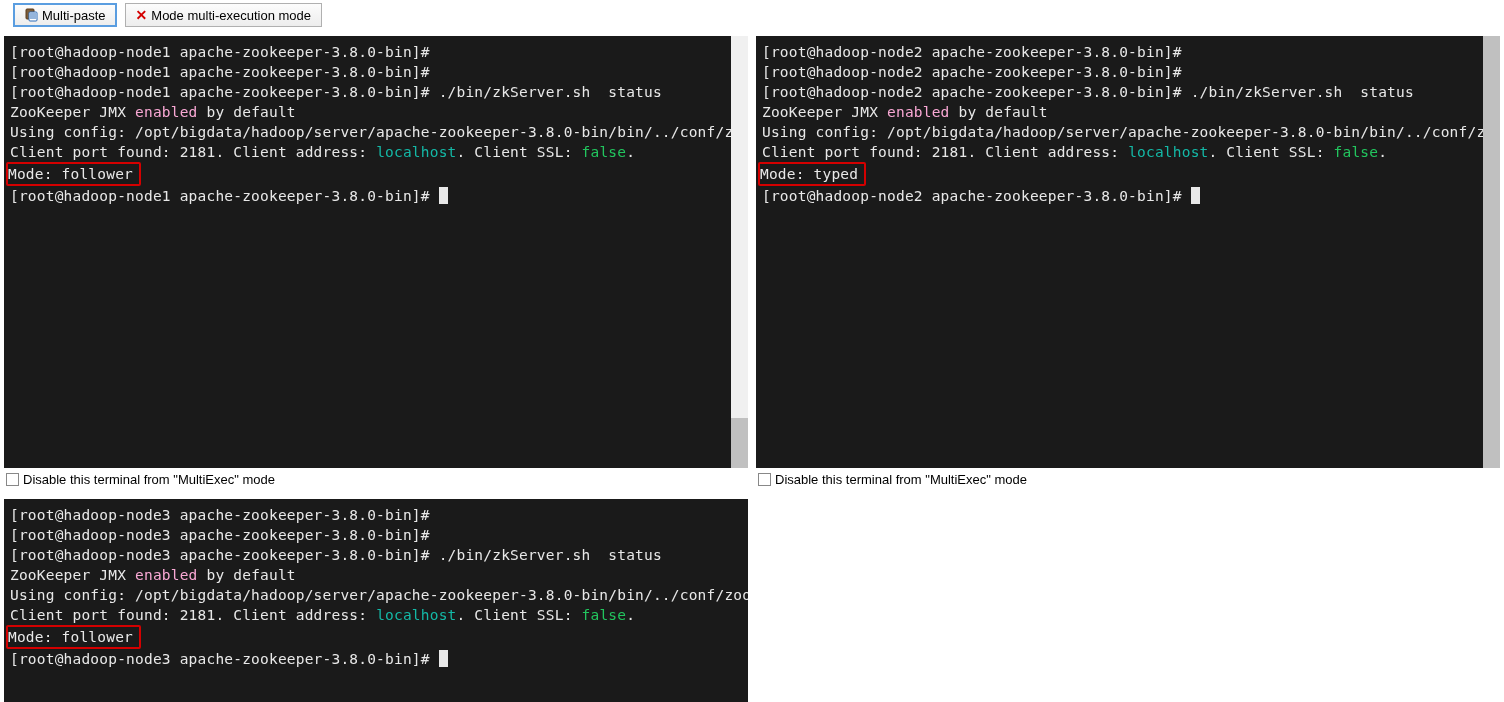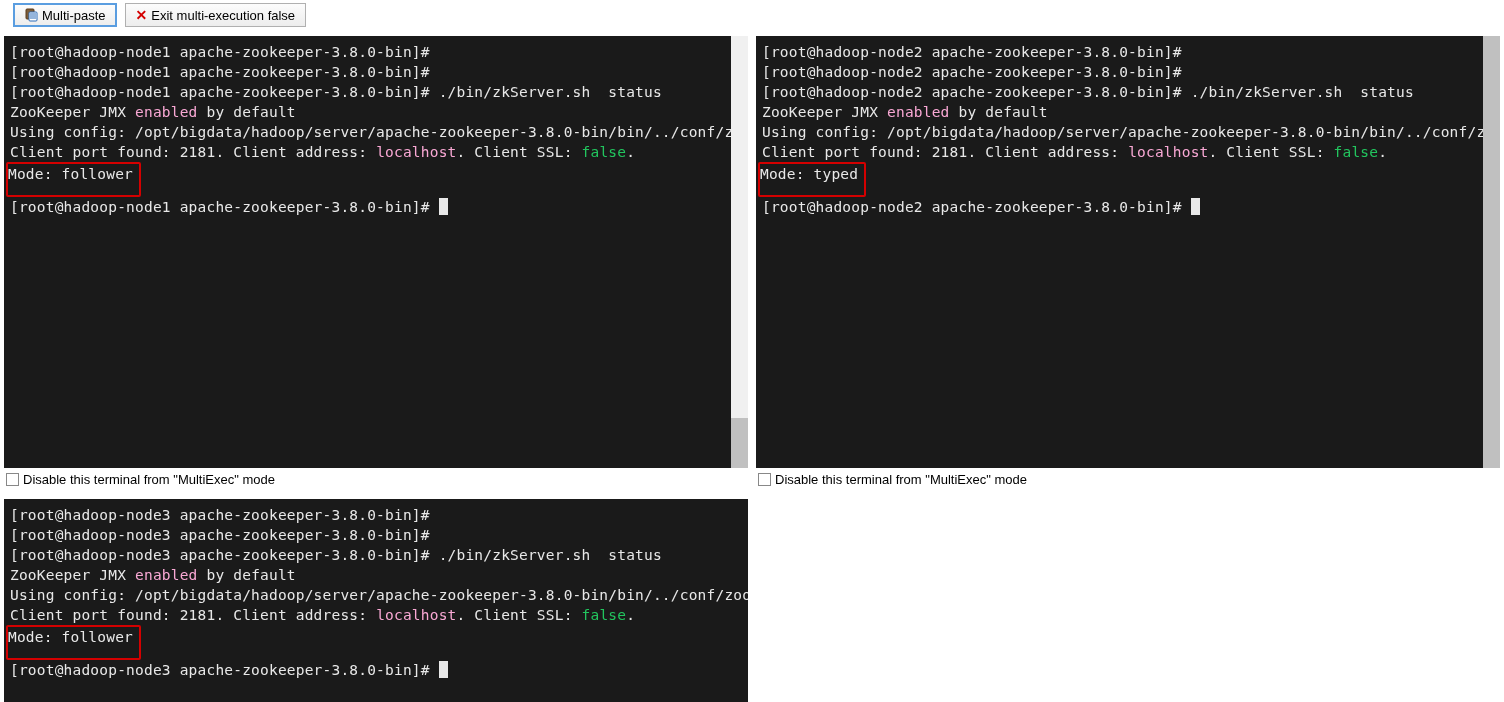--- a/index.html
+++ b/index.html
@@ -79,26 +79,26 @@
     padding: 4px 2px;
     gap: 4px;
   }
   .checkbox {
     width: 13px; height: 13px;
     border: 1px solid #888;
     display: inline-block;
     background: #fff;
   }
   .c-green { color: #f9a8d4; }
-  .c-purple { color: #f9a8d4; }
+  .c-purple { color: #14b8a6; }
   .c-brown { color: #22c55e; }
   .highlight {
     border: 2px solid #d40000;
     border-radius: 2px;
-    padding: 0 6px 11px 0;
+    padding: 0 6px 0 0;
     margin-left: -4px;
     display: inline-block;
   }
   .cursor {
     display: inline-block;
     width: 9px; height: 17px;
     background: #e8e8e8;
     vertical-align: text-bottom;
   }
 </style>
@@ -113,21 +113,21 @@
         <rect x="5" y="4" width="8" height="9" rx="1" fill="#fff" stroke="#2a6ab8"></rect>
         <line x1="6" y1="6" x2="12" y2="6" stroke="#2a6ab8"></line>
         <line x1="6" y1="8" x2="12" y2="8" stroke="#2a6ab8"></line>
         <line x1="6" y1="10" x2="12" y2="10" stroke="#2a6ab8"></line>
       </svg>
     </span>
     <span>Multi-paste</span>
   </button>
   <button class="btn">
     <span class="icon-x">✕</span>
-    <span>Exit multi-execution false</span>
+    <span>Mode multi-execution mode</span>
   </button>
 </div>
 
 <div class="terminals" id="terminals-container">
     <div class="terminal-wrap">
       <div class="terminal">[root@hadoop-node1 apache-zookeeper-3.8.0-bin]#
 [root@hadoop-node1 apache-zookeeper-3.8.0-bin]#
 [root@hadoop-node1 apache-zookeeper-3.8.0-bin]# ./bin/zkServer.sh  status
 ZooKeeper JMX <span class="c-green">enabled</span> by default
 Using config: /opt/bigdata/hadoop/server/apache-zookeeper-3.8.0-bin/bin/../conf/zoo.cfg

